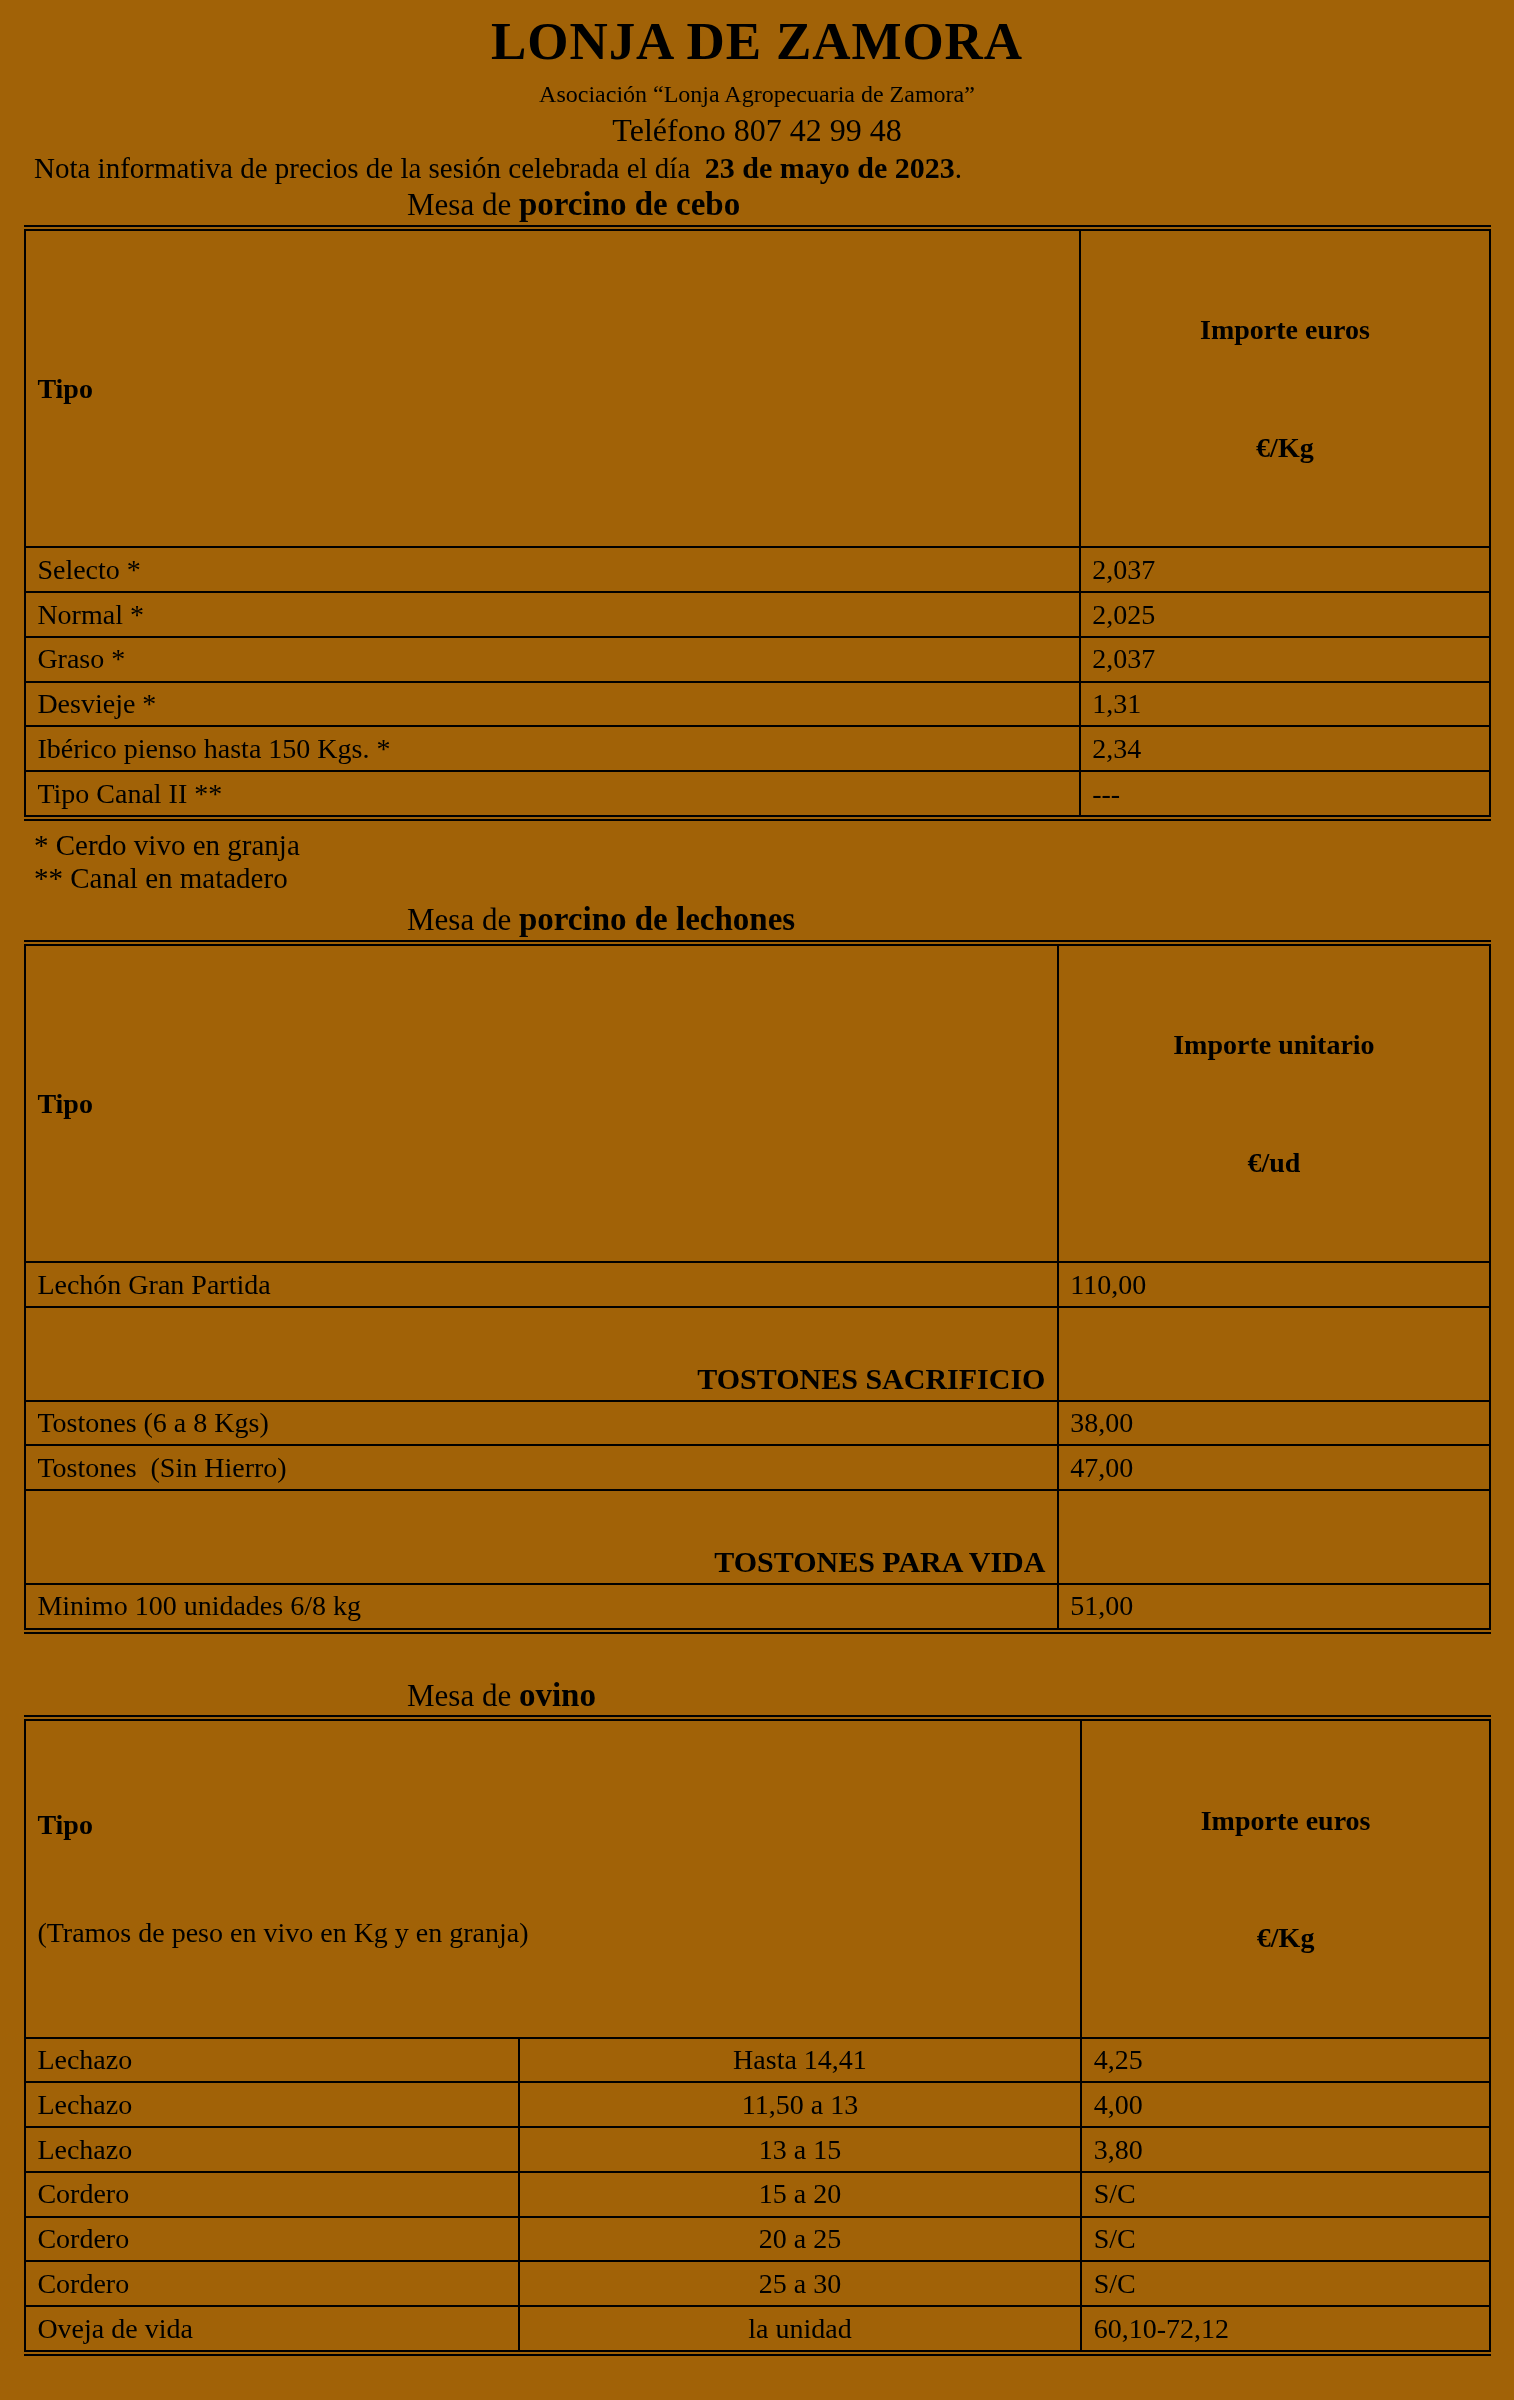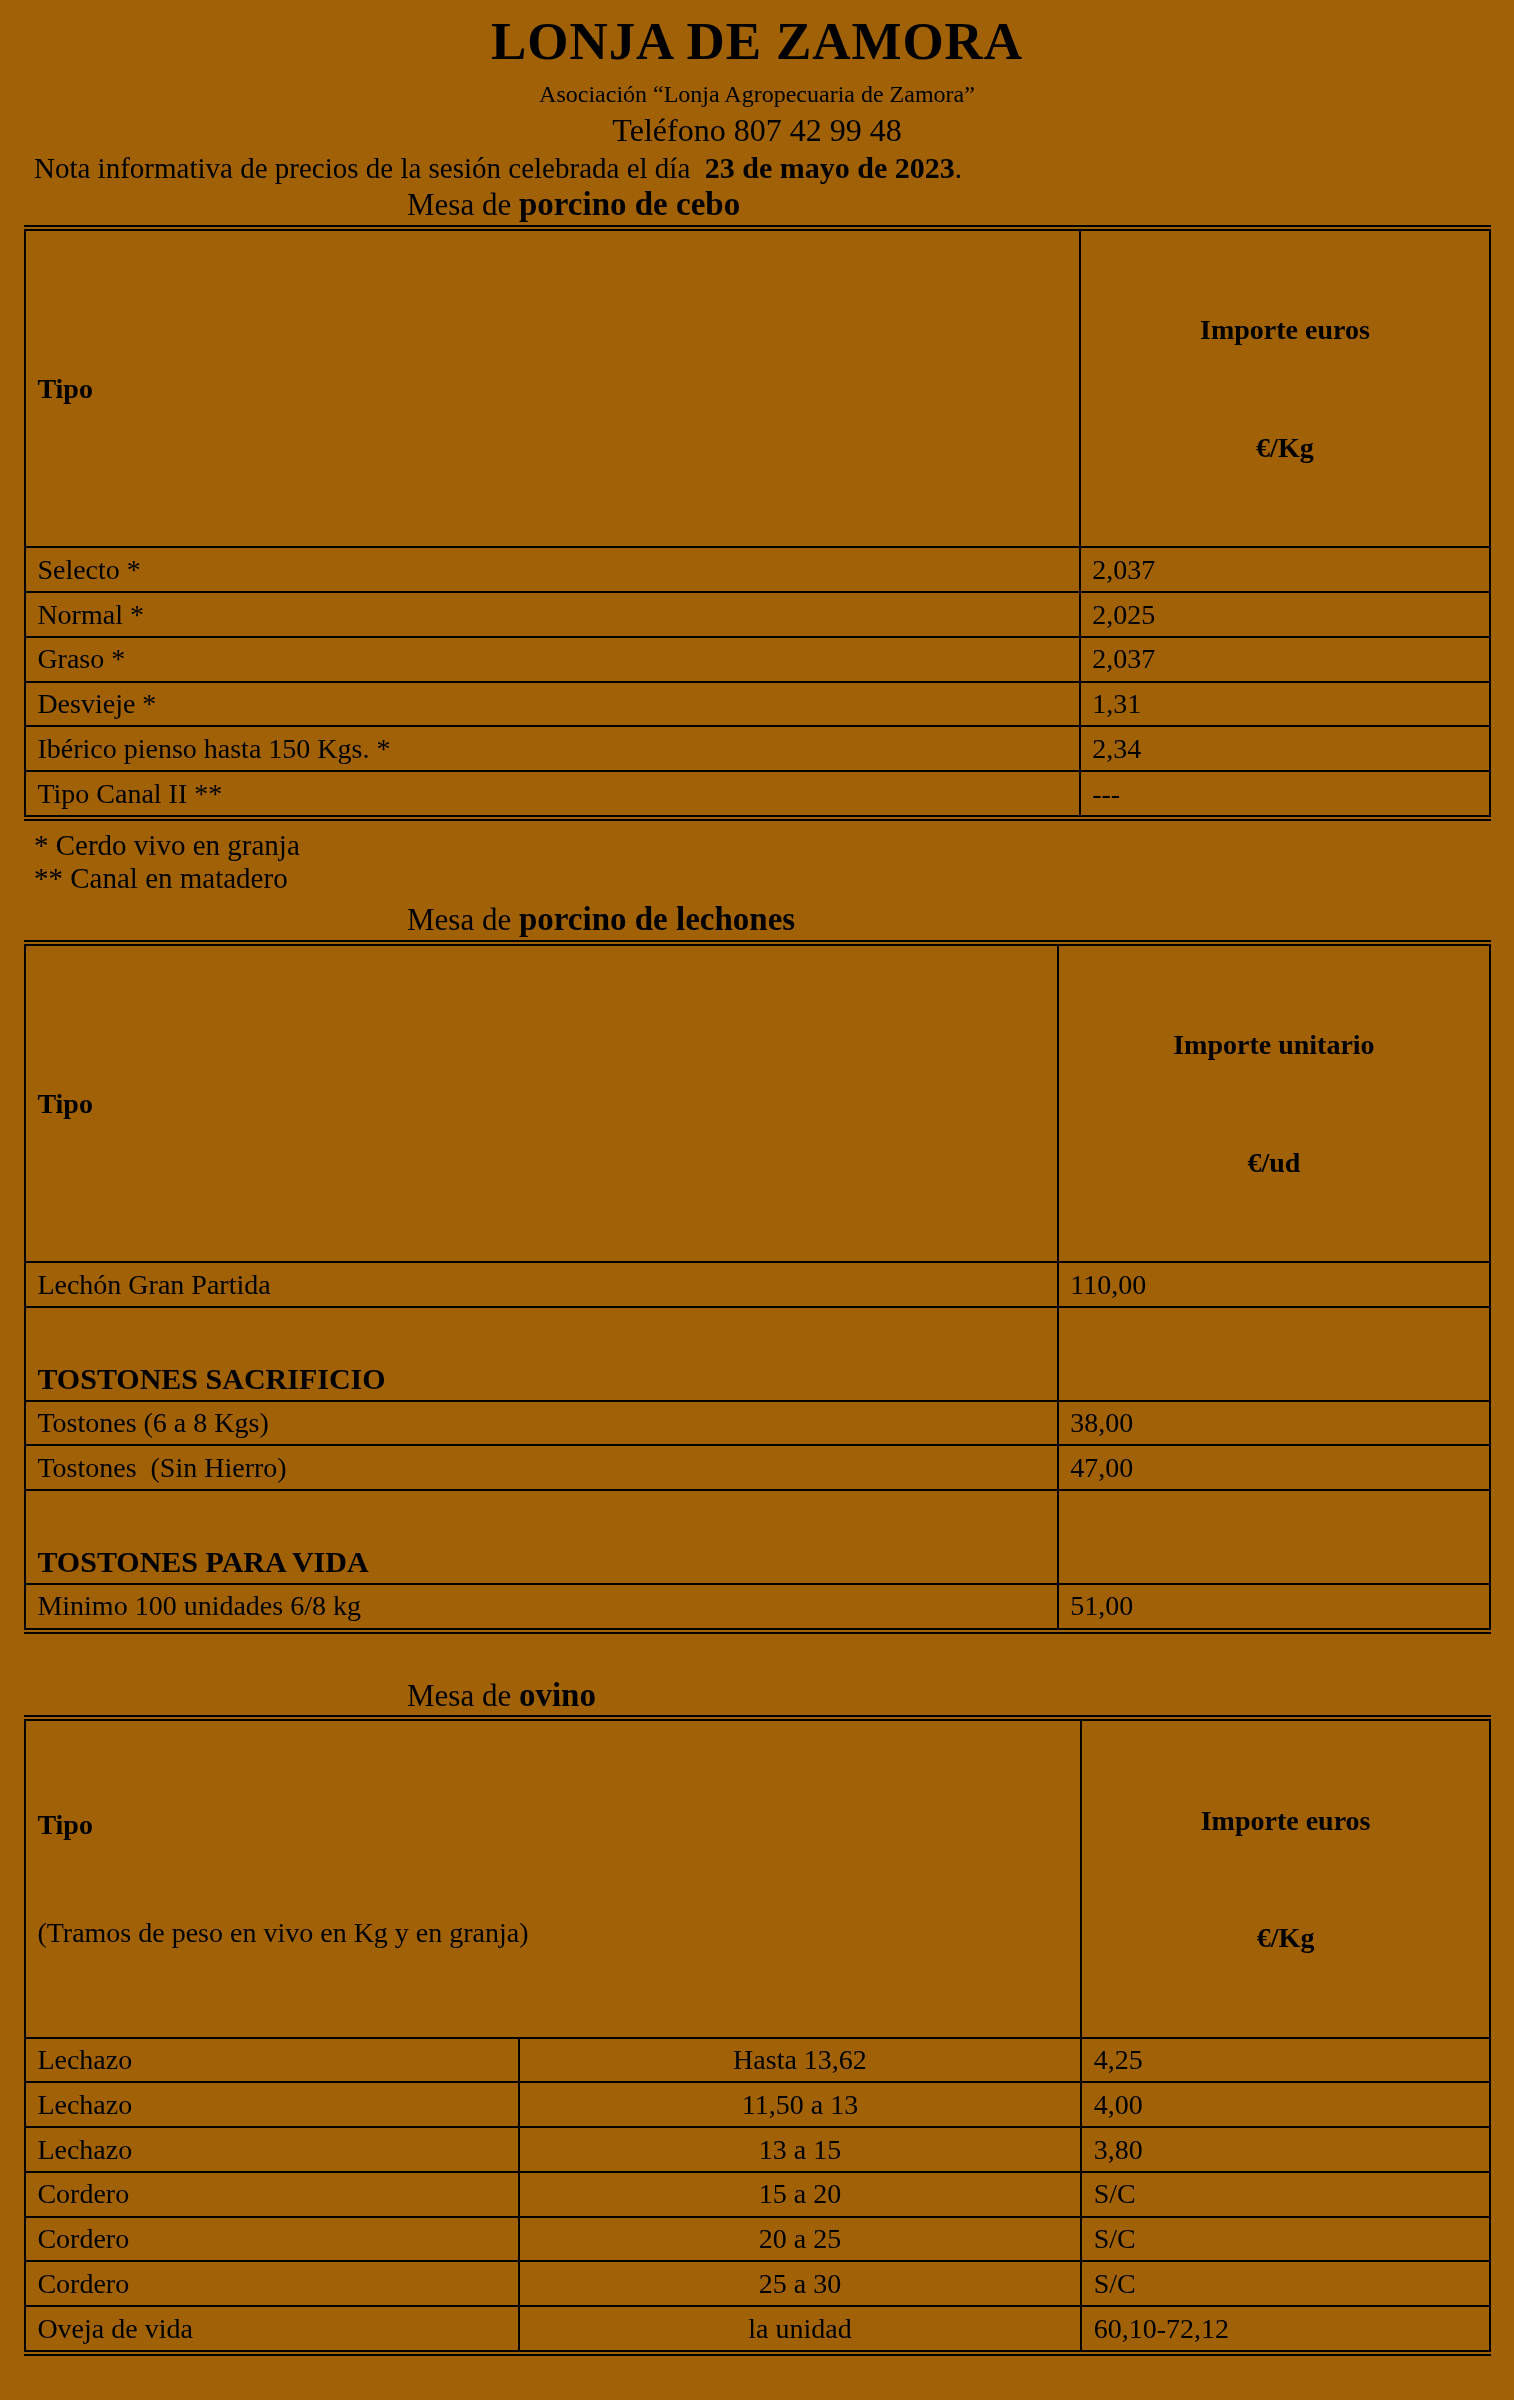--- a/index.html
+++ b/index.html
@@ -74,21 +74,21 @@
   td.h-right { text-align: center; line-height: 1.4; }
   .h-sub {
     font-weight: normal;
     font-size: 28px;
     text-align: left;
     margin-top: 11.4px;
   }
   td.val { text-align: left; }
   td.mid { text-align: center; }
   tr.tall td { height: 87px; vertical-align: bottom; }
-  tr.tall td.label-strong { font-weight: bold; font-size: 30px; padding-bottom: 3.8px; }
+  tr.tall td.label-strong { font-weight: bold; font-size: 30px; padding-bottom: 3.8px; text-align: right; }
   .fn {
     margin-left: 34px;
     font-size: 29px;
     white-space: pre-wrap;
   }
   .fn-top { margin-top: 7.6px; }
   .gap-ovino { margin-top: 42px; }
   .gap-small { margin-top: 5.7px; }
 </style>
 </head>
@@ -198,21 +198,21 @@
         <div>Tipo</div>
         <div class="h-sub">(Tramos de peso en vivo en Kg y en granja)</div>
       </td>
       <td class="h-cell h-right">
         <div>Importe euros</div>
         <div>€/Kg</div>
       </td>
     </tr>
     <tr>
           <td>Lechazo</td>
-          <td class="mid">Hasta 13,62</td>
+          <td class="mid">Hasta 14,41</td>
           <td class="val">4,25</td>
         </tr>
     <tr>
           <td>Lechazo</td>
           <td class="mid">11,50 a 13</td>
           <td class="val">4,00</td>
         </tr>
     <tr>
           <td>Lechazo</td>
           <td class="mid">13 a 15</td>

